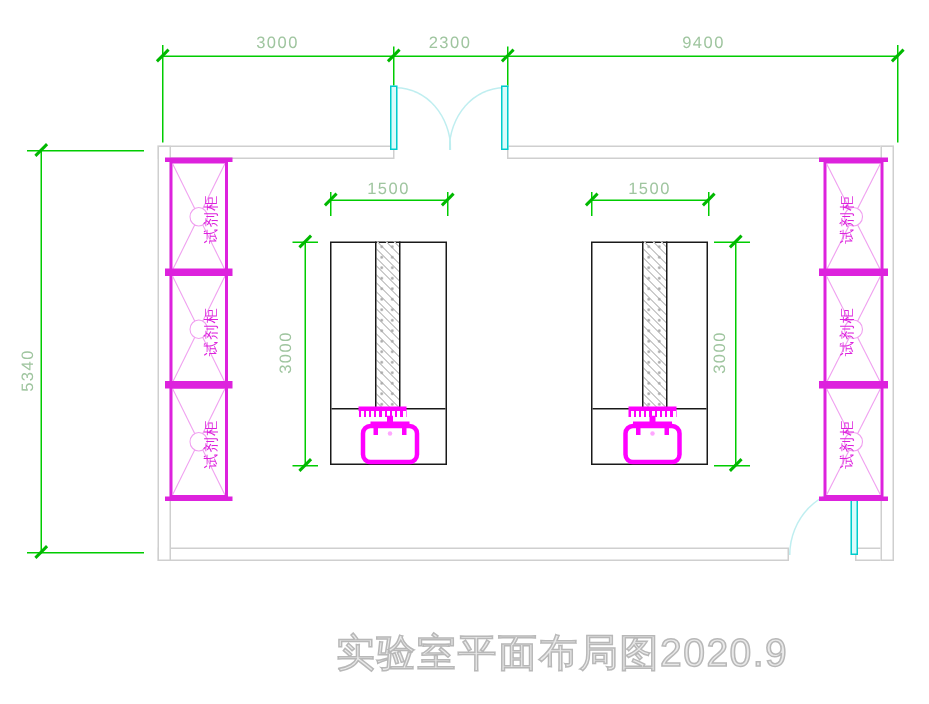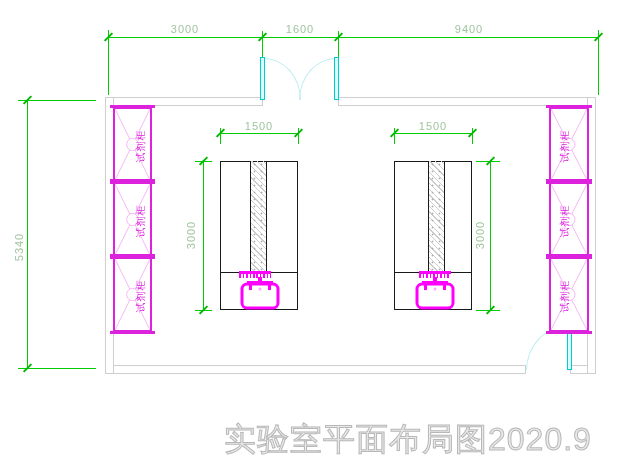--- a/index.html
+++ b/index.html
@@ -32,39 +32,39 @@
   .bench{position:absolute;width:78px;height:149px;border:1px solid #1a1a1a;box-sizing:border-box;background:#fff;}
   .bench-split{position:absolute;left:0;width:100%;height:0;border-top:1px solid #1a1a1a;}
   .strip{position:absolute;top:-1px;width:15px;height:112px;border-left:1px solid #1a1a1a;border-right:1px solid #1a1a1a;
          box-sizing:content-box;
          background-image:radial-gradient(circle,#aaaaaa 0.6px,transparent 1.2px),
                           repeating-linear-gradient(45deg,transparent 0 3px,#cccccc 3px 4px);
          background-size:7px 7px,auto;}
   .comb{position:absolute;width:32px;height:7px;border-top:3px solid #ff00ff;box-sizing:border-box;
         background:repeating-linear-gradient(90deg,#ff00ff 0 1.5px,transparent 1.5px 3.5px);}
   
-  .title{position:absolute;left:224px;top:418px;font-size:32px;color:#e9e9e9;
+  .title{position:absolute;left:224px;top:418px;font-size:26px;color:#e9e9e9;
          -webkit-text-stroke:1px #b8b8b8;letter-spacing:1px;white-space:nowrap;}
 </style>
 </head>
 <body>
 
 <div id="canvas">
 
   <div class="dim-h" style="left:108px;top:37px;width:490px;"></div>
   <div class="dim-v" style="left:108px;top:30px;height:65px;"></div>
   <div class="dim-v" style="left:262px;top:31px;height:27px;"></div>
   <div class="dim-v" style="left:338px;top:31px;height:27px;"></div>
   <div class="dim-v" style="left:598px;top:30px;height:65px;"></div>
   <div class="tk" style="left:108px;top:37px;"></div>
   <div class="tk" style="left:262px;top:37px;"></div>
   <div class="tk" style="left:338px;top:37px;"></div>
   <div class="tk" style="left:598px;top:37px;"></div>
   <div class="dim-label hor" style="left:185px;top:29px;">3000</div>
-  <div class="dim-label hor" style="left:300px;top:29px;">1600</div>
+  <div class="dim-label hor" style="left:300px;top:29px;">2300</div>
   <div class="dim-label hor" style="left:469px;top:29px;">9400</div>
 
   <div class="dim-v" style="left:27px;top:100px;height:268px;"></div>
   <div class="dim-h" style="left:18px;top:100px;width:78px;"></div>
   <div class="dim-h" style="left:18px;top:368px;width:78px;"></div>
   <div class="tk" style="left:27px;top:100px;"></div>
   <div class="tk" style="left:27px;top:368px;"></div>
   <div class="dim-label rot" style="left:19px;top:247px;">5340</div>
 
   <div class="wall" style="left:105px;top:97px;width:158px;height:9px;"></div>

